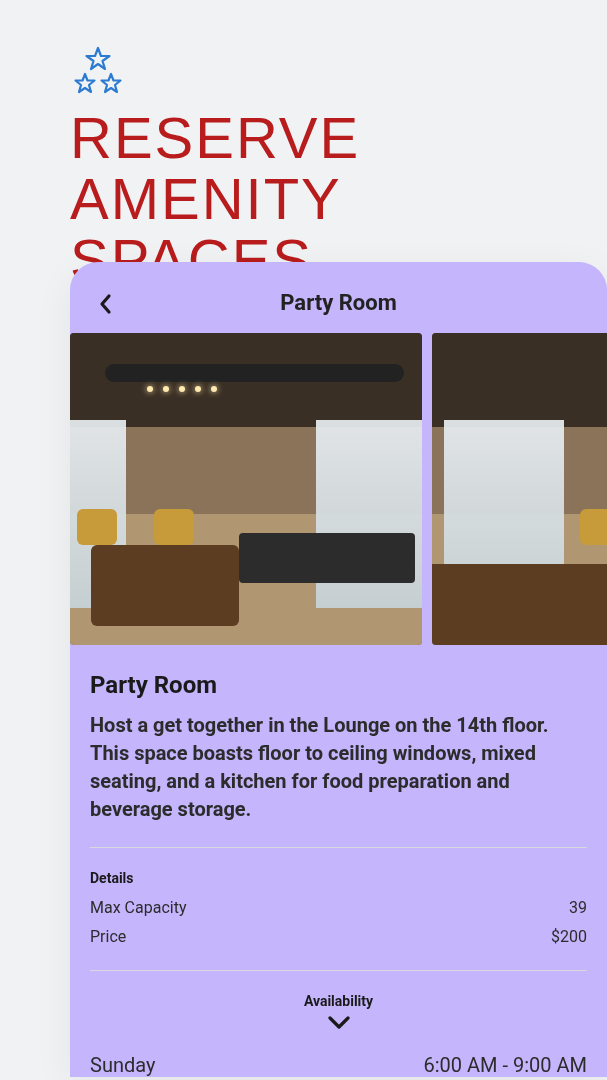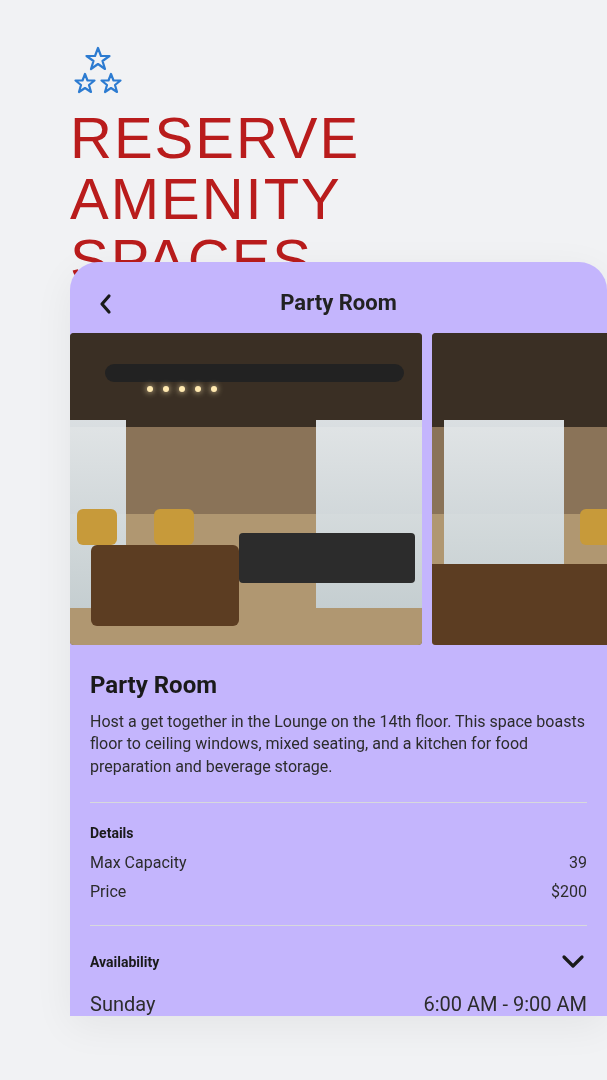--- a/index.html
+++ b/index.html
@@ -132,23 +132,24 @@
   .body-section {
     padding: 26px 20px 0 20px;
   }
   .room-name {
     font-size: 24px;
     font-weight: 700;
     color: #1a1a1a;
     margin-bottom: 12px;
   }
   .room-desc {
-    font-size: 16px;
+    font-size: 20px;
     line-height: 1.4;
     color: #2c2c2c;
+    font-weight: bold;
   }
   hr.sep {
     border: none;
     border-top: 1px solid #d7d9dc;
     margin: 24px 0 0 0;
   }
   .sect-title {
     font-size: 14px;
     font-weight: 700;
     color: #1a1a1a;
@@ -160,20 +161,21 @@
     justify-content: space-between;
     font-size: 16px;
     color: #2c2c2c;
     margin-bottom: 10px;
   }
   .avail-row {
     display: flex;
     justify-content: space-between;
     align-items: center;
     margin-top: 22px;
+    flex-direction: column;
   }
   .avail-row .sect-title { margin: 0; }
   .chevron-wrap {
     width: 28px; height: 28px; display: flex; align-items: center; justify-content: center;
     cursor: pointer;
   }
   .avail-kv {
     display: flex;
     justify-content: space-between;
     font-size: 20px;

